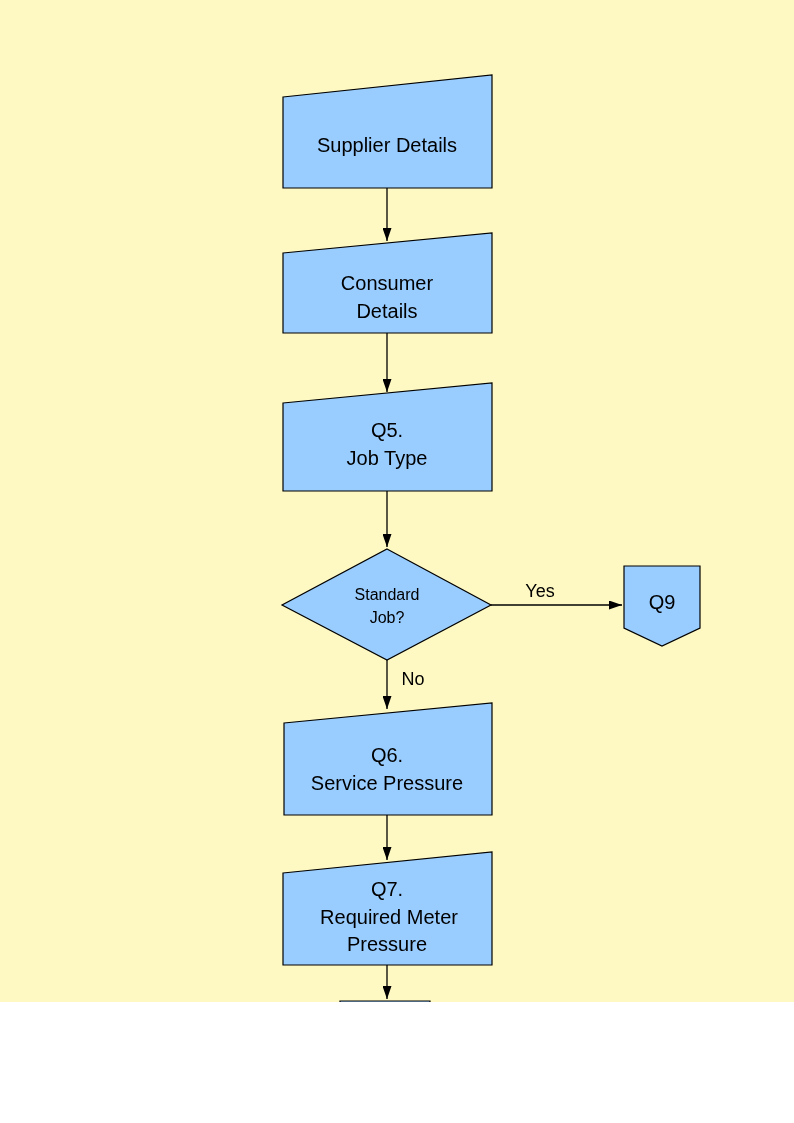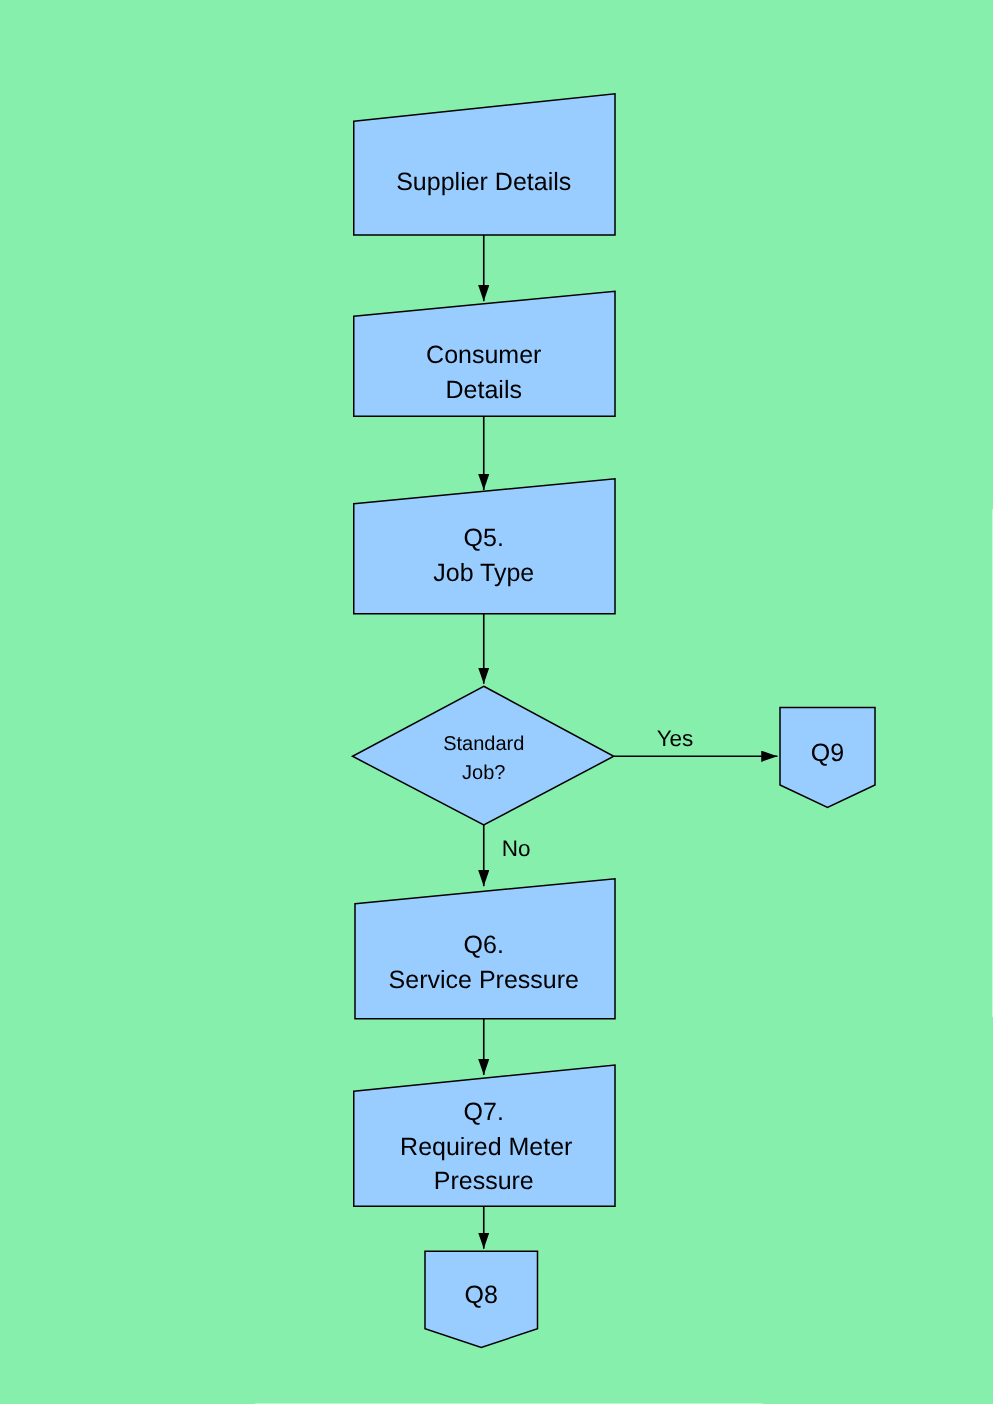--- a/index.html
+++ b/index.html
@@ -3,22 +3,22 @@
 <meta charset="utf-8">
 <style>
   html, body {
     margin: 0;
     padding: 0;
     background: #ffffff;
   }
   .page {
     position: relative;
     width: 794px;
-    height: 1123px;
-    background: #86efac;
+    height: 1002px;
+    background: #fef9c3;
     overflow: hidden;
   }
   svg {
     display: block;
     font-family: "Liberation Sans", "DejaVu Sans", sans-serif;
   }
   .node-shape {
     fill: #99CCFF;
     stroke: #000000;
     stroke-width: 1.2;

